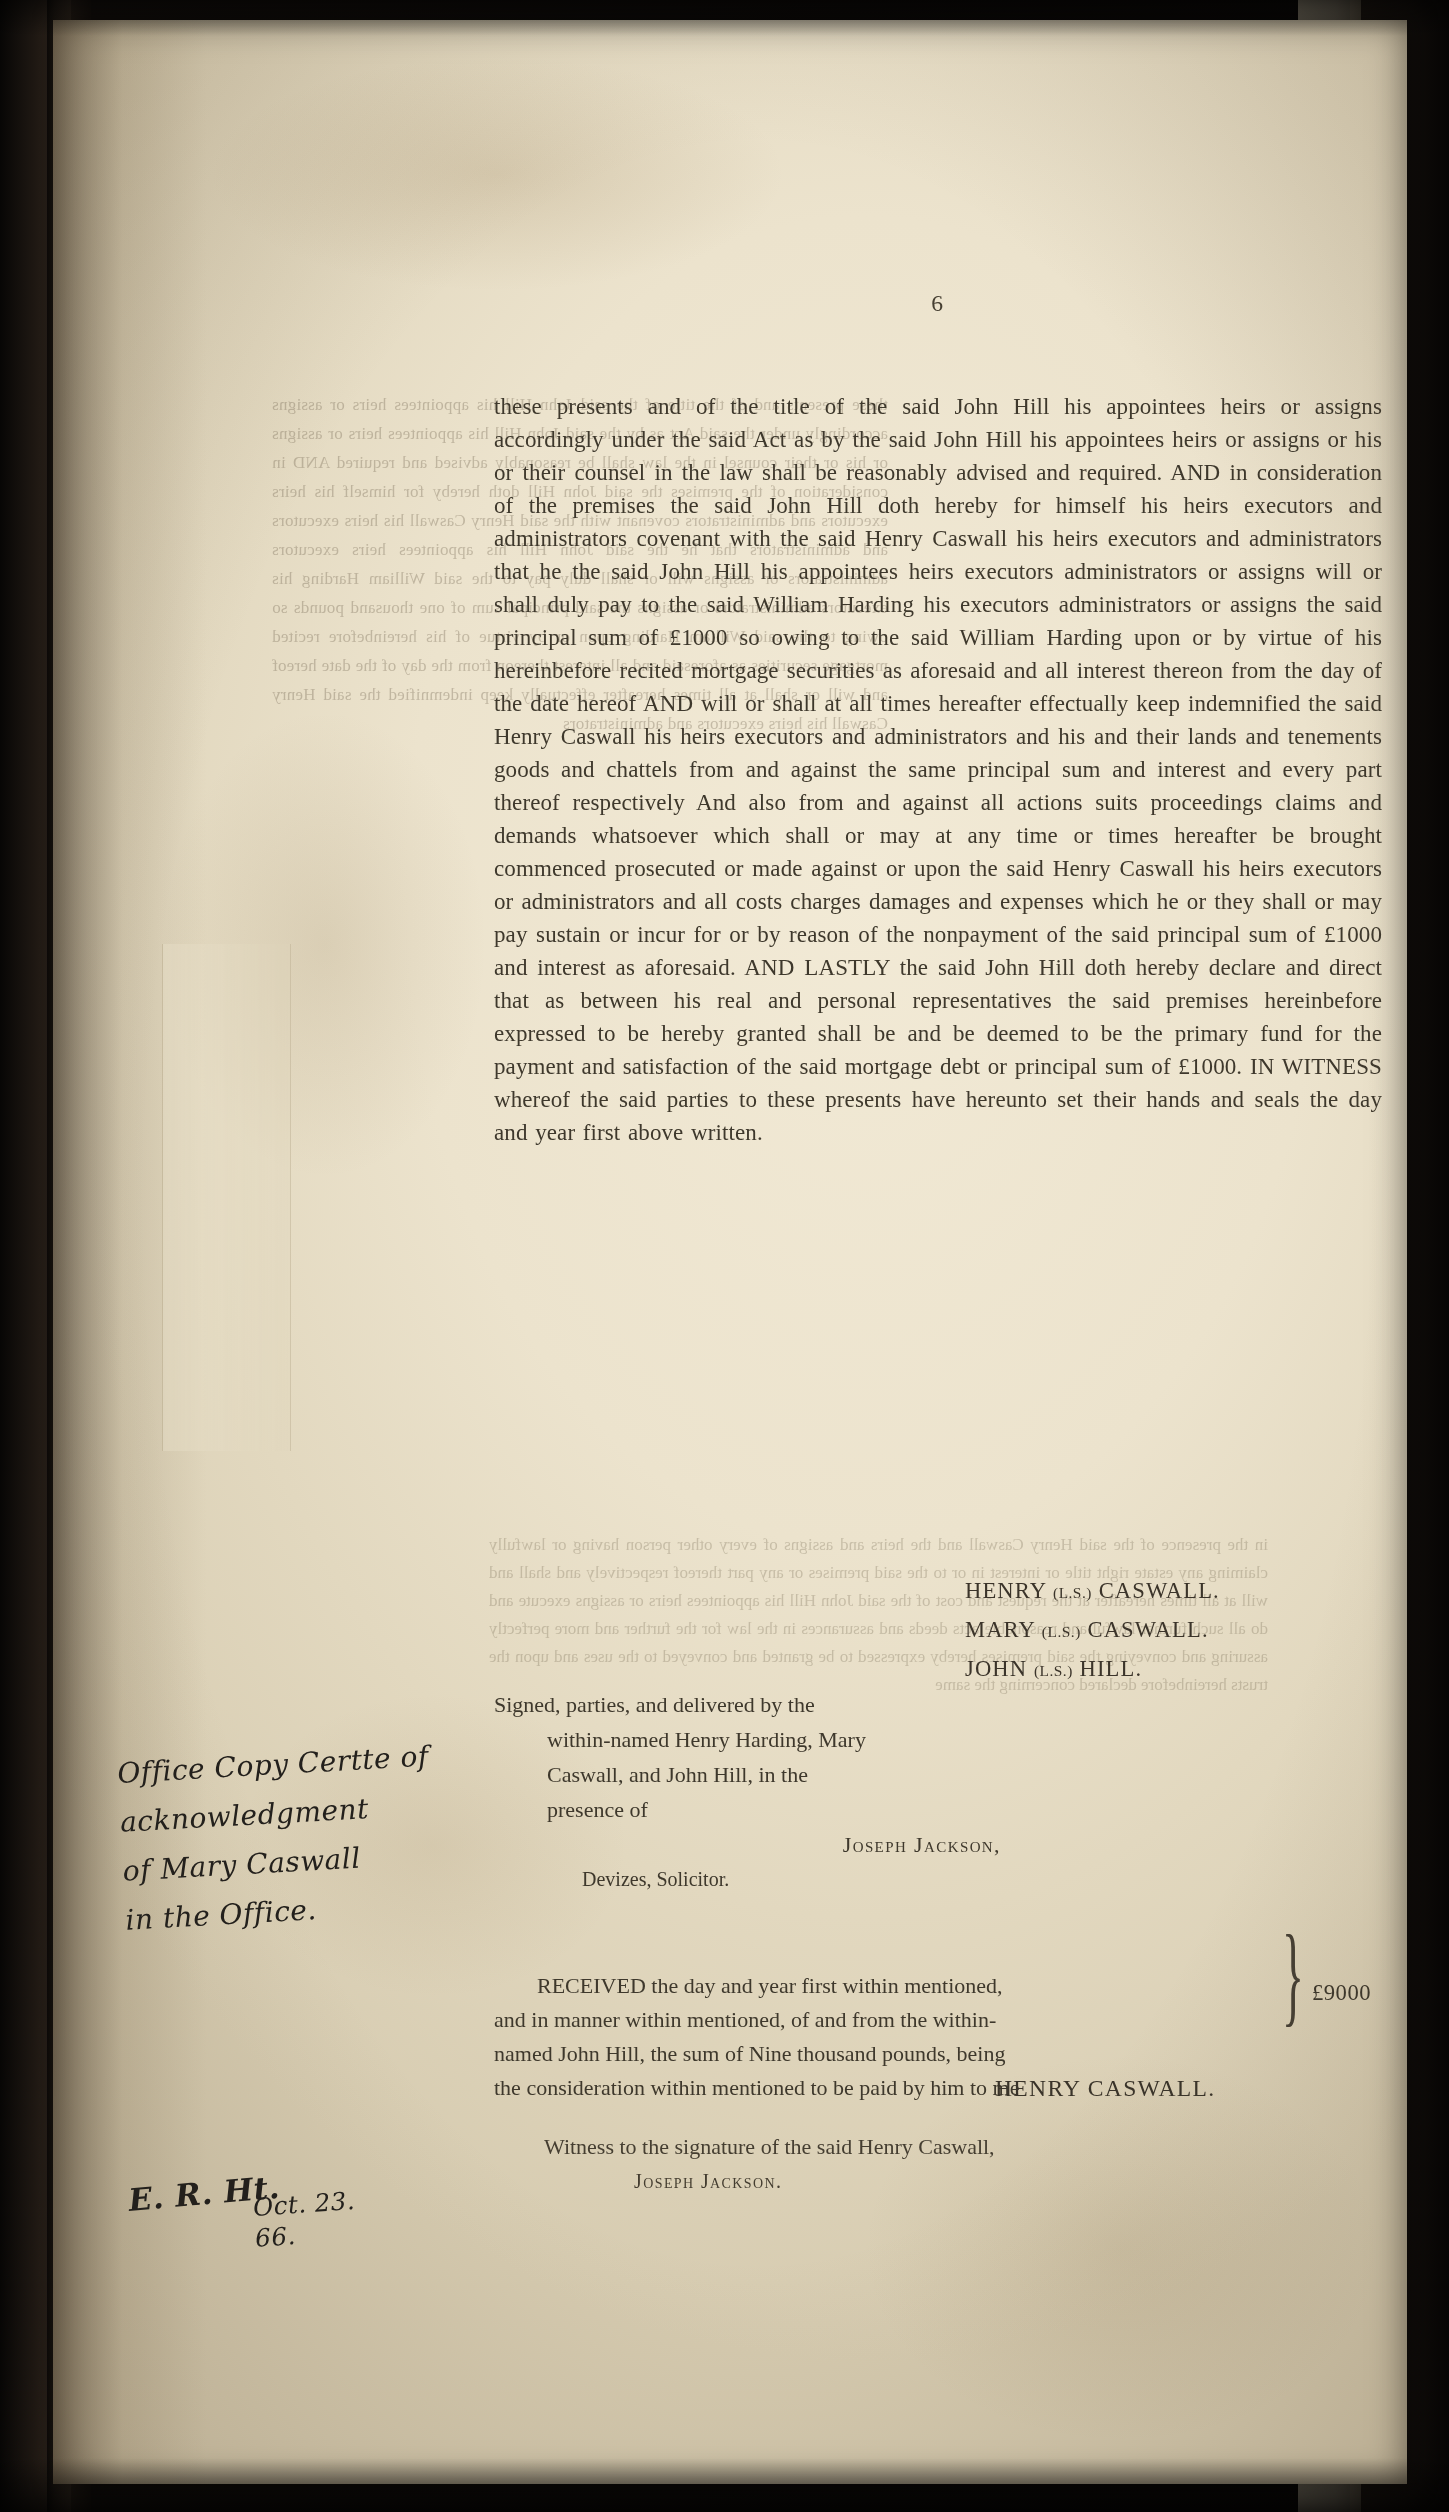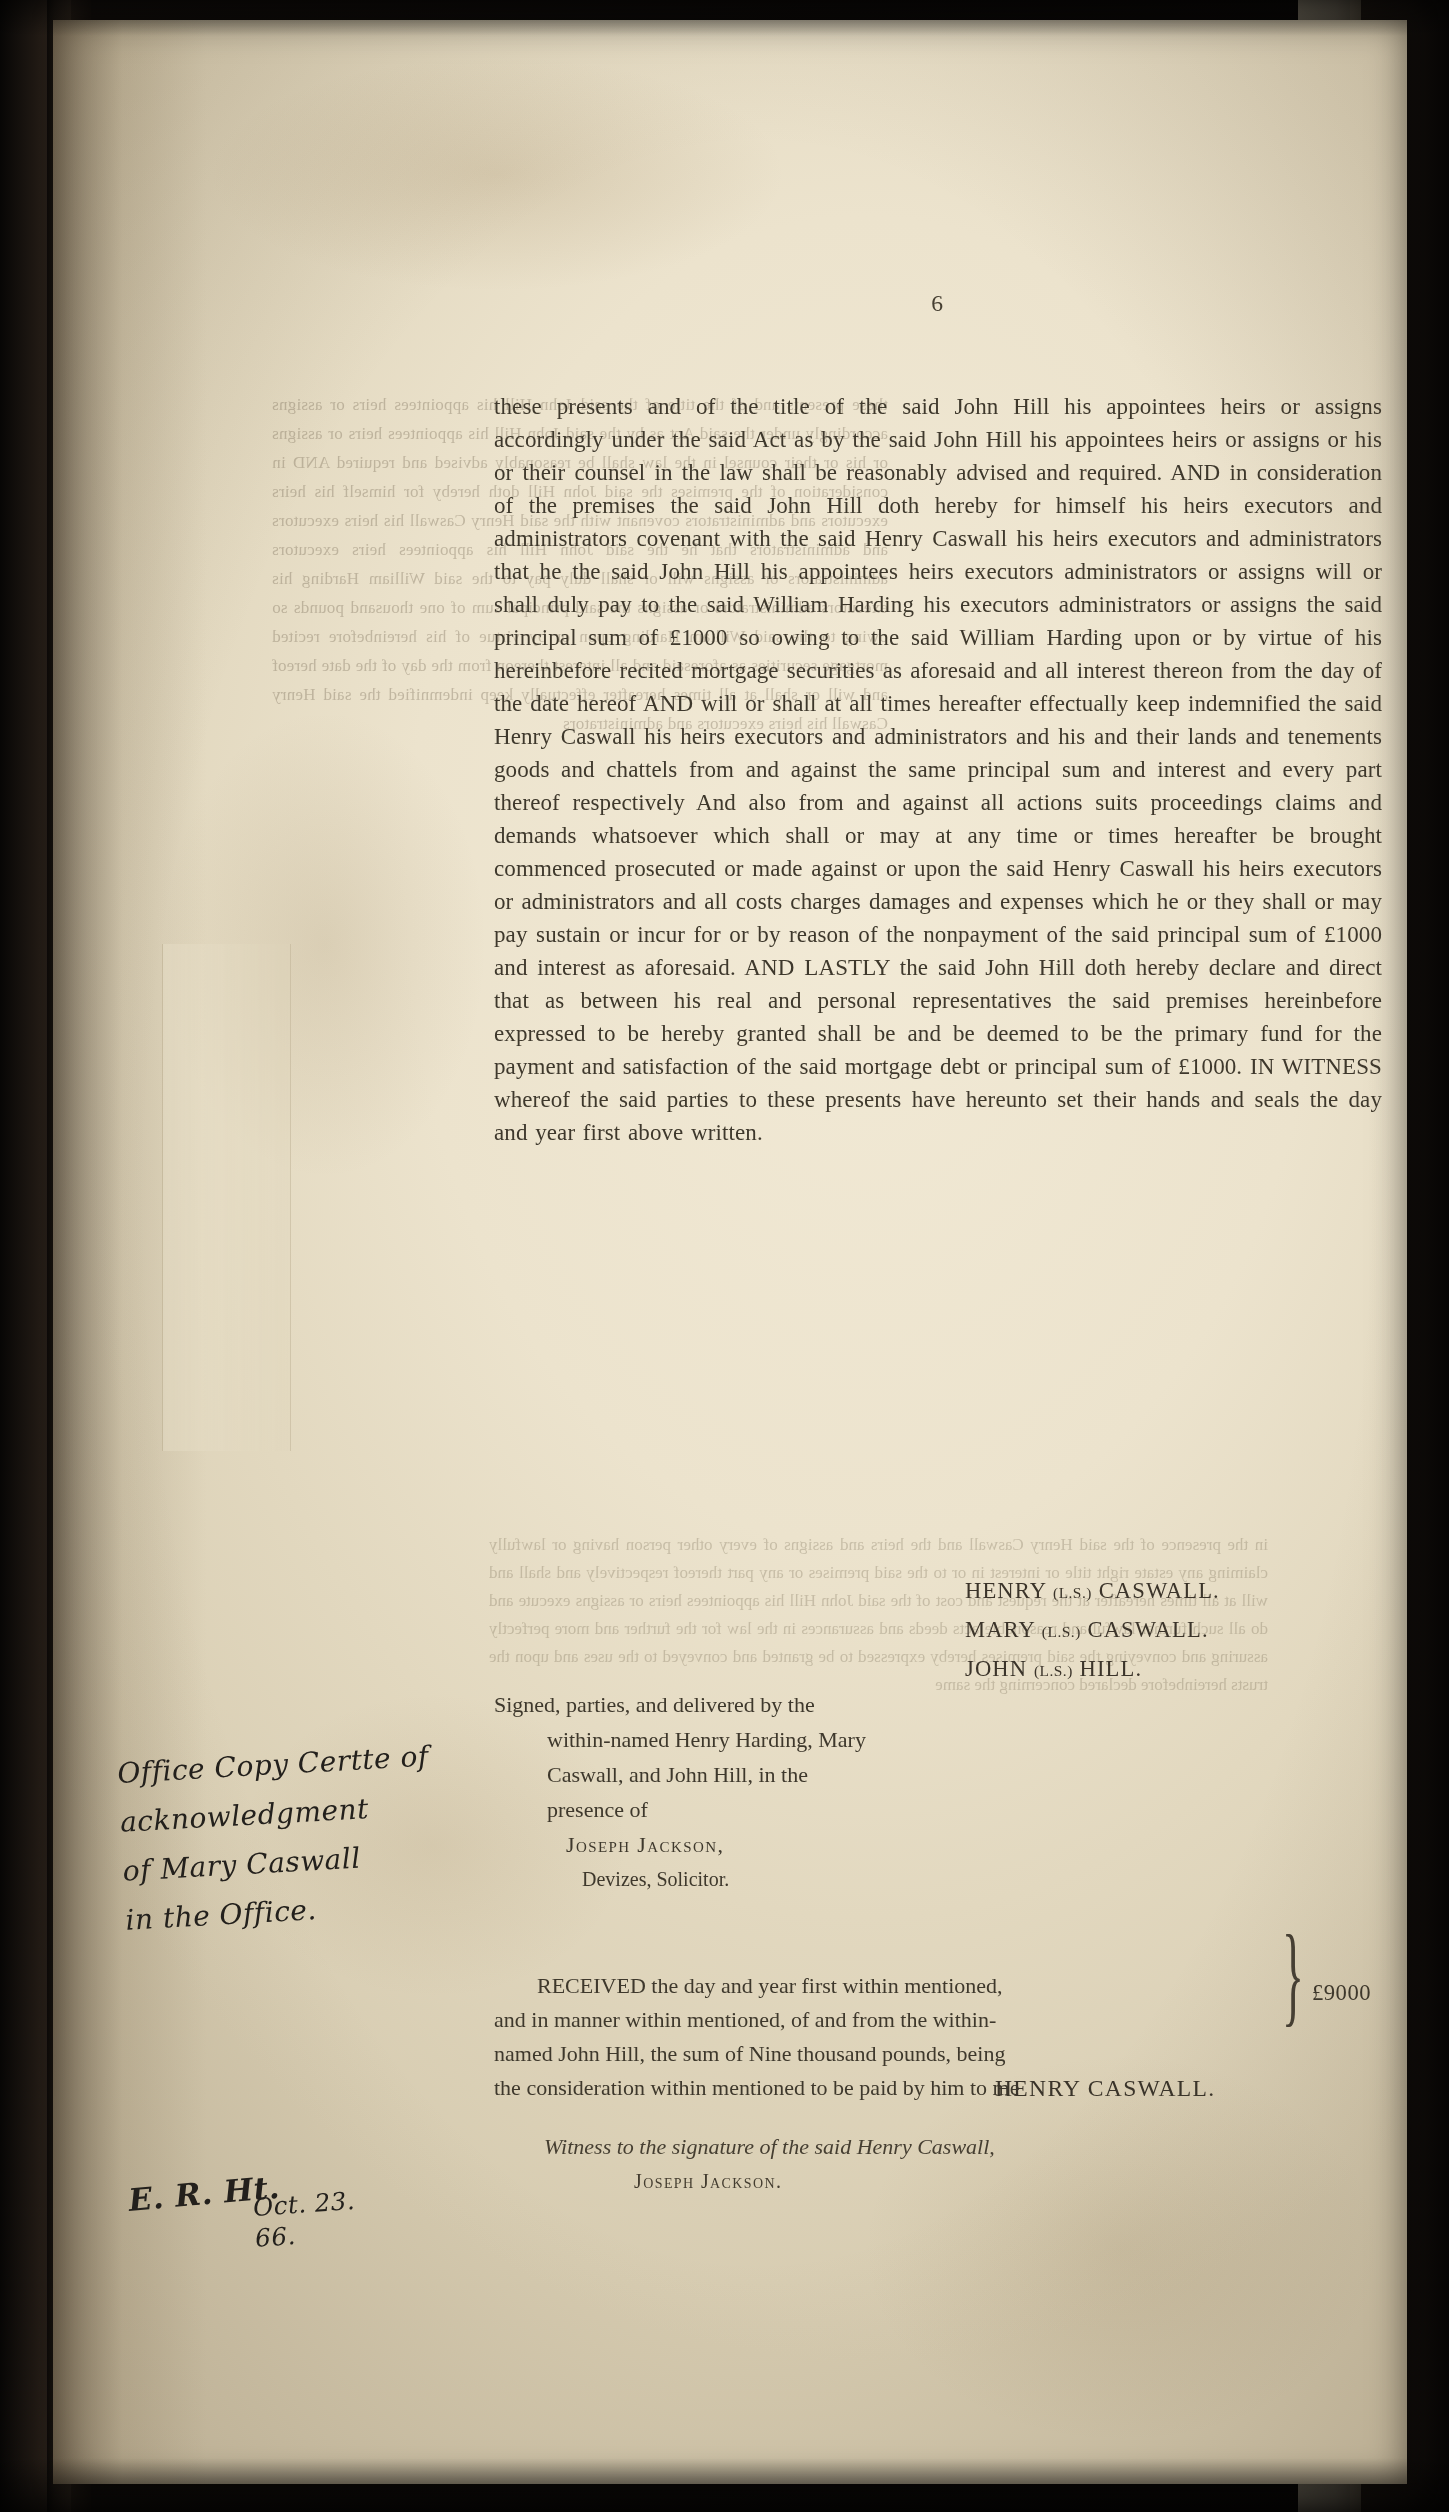--- a/index.html
+++ b/index.html
@@ -175,20 +175,21 @@
     font-size: 22px;
     line-height: 35px;
     color: #3e382c;
   }
   .attest .ln2, .attest .ln3, .attest .ln4 { margin-left: 53px; }
   .attest-name {
     margin-left: 72px;
     font-variant: small-caps;
     letter-spacing: 1.4px;
     font-size: 22px;
+    text-align: right;
   }
   .attest-sub {
     margin-left: 88px;
     font-size: 20px;
   }
 
   
   .received {
     position: absolute;
     left: 494px;
@@ -227,21 +228,20 @@
     letter-spacing: 1.3px;
     color: #3a342a;
   }
   .witness {
     position: absolute;
     left: 544px;
     top: 2134px;
     width: 752px;
     font-size: 22px;
     color: #453e31;
-    font-style: italic;
   }
   .witness-name {
     position: absolute;
     left: 634px;
     top: 2170px;
     width: 507px;
     font-variant: small-caps;
     letter-spacing: 1.4px;
     font-size: 20px;
     color: #443d30;

